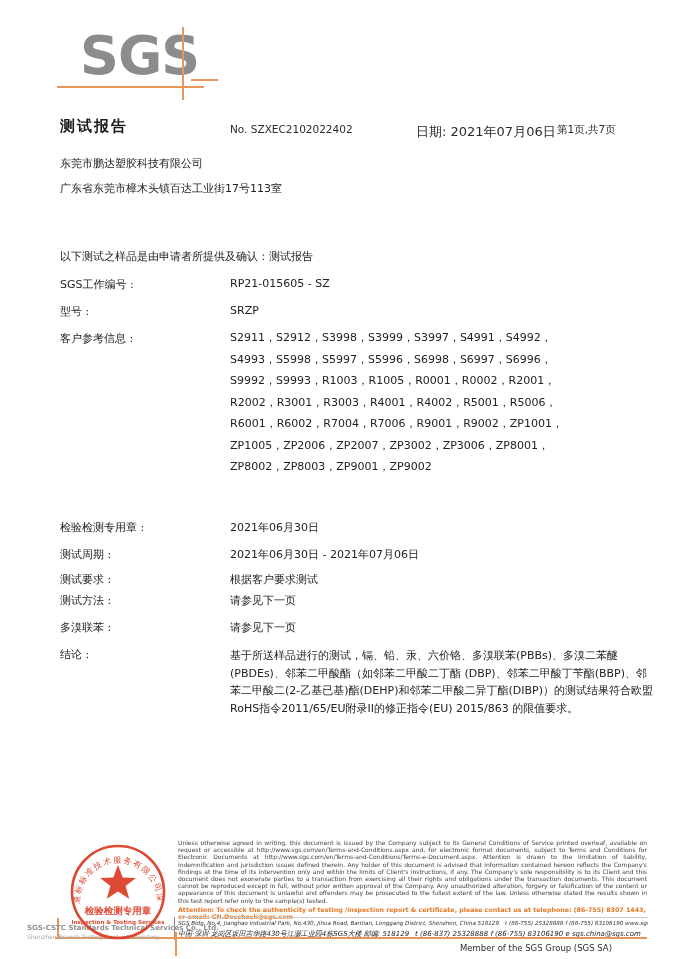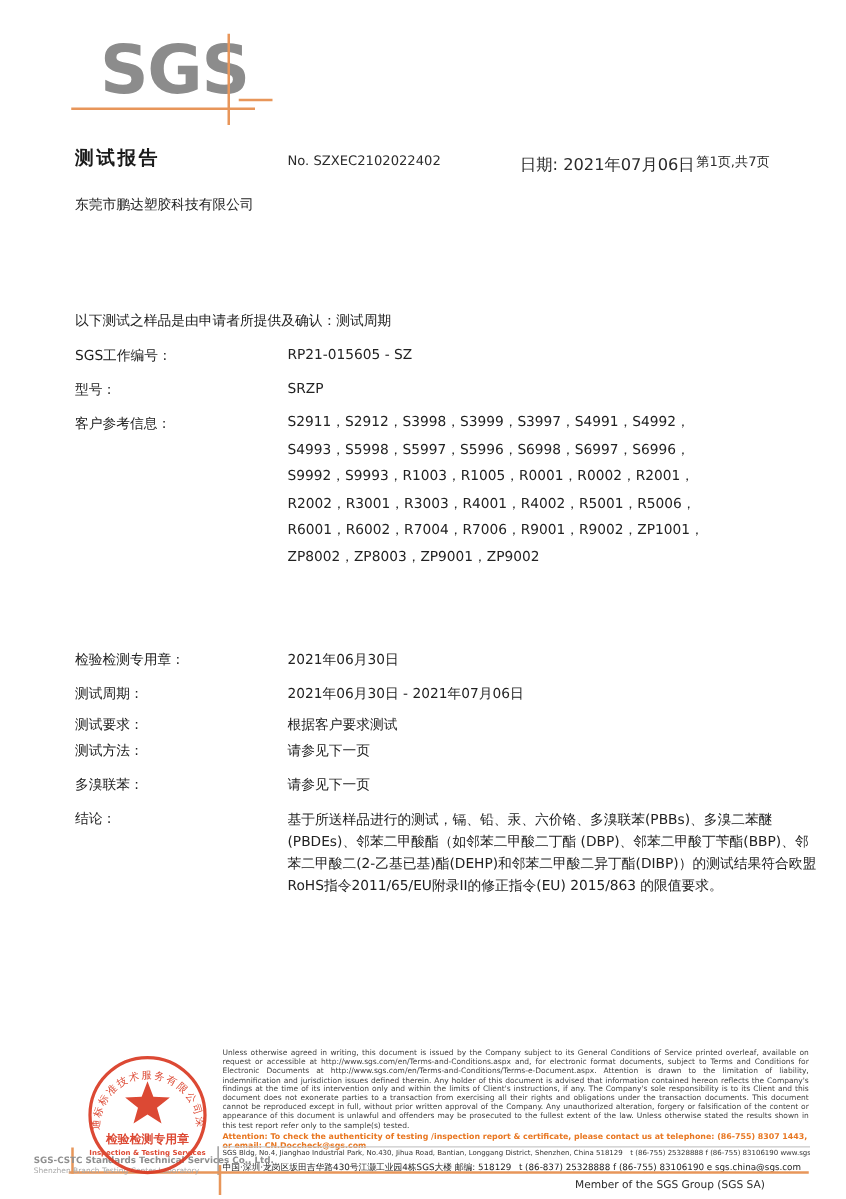--- a/index.html
+++ b/index.html
@@ -31,21 +31,21 @@
 
   .flabel { left: 60px; font-size: 11px; color: #222; }
   .fvalue { left: 230px; font-size: 11px; color: #222; }
   .ref-lines div { line-height: 21.5px; font-size: 11px; color: #222; white-space: nowrap; }
   .conclusion-text { width: 424px; line-height: 17.6px; }
 
   
   .fineprint-col { left: 178px; top: 839px; width: 469px; }
   .fineprint { font-size: 6px; line-height: 7.2px; color: #3f3f3f; text-align: justify; }
   .attention { margin-top: 2px; font-size: 6.3px; line-height: 7.4px; color: #e87722; font-weight: 700; }
-  .addr-block { left: 178px; top: 917px; width: 470px; border-top: 1px solid #c9c9c9; }
+  .addr-block { left: 178px; top: 917px; width: 470px; border-top: 1px solid #c9c9c9; font-style: italic; }
   .addr-row { display: flex; gap: 6px; align-items: baseline; white-space: nowrap; overflow: hidden; }
   .addr-row.en { font-size: 5.6px; color: #333; padding-top: 2px; height: 11px; }
   .addr-row.cn { font-size: 7px; color: #222; height: 13px; }
   .addr-bar { left: 174px; top: 917px; width: 1px; height: 23px; background: #8a8a8a; }
   .orange-rule { left: 55px; top: 937px; width: 592px; height: 2px; background: #e8965a; }
   .orange-tick-left { left: 57px; top: 918px; width: 2px; height: 21px; background: #e8965a; }
   .orange-tick-mid { left: 175px; top: 932px; width: 2px; height: 24px; background: #e8965a; }
   .member-line { left: 460px; top: 943px; font-size: 8.5px; color: #2b2b2b; }
 
   .stamp-company1 { left: 27px; top: 924px; font-size: 7px; font-weight: 700; color: #8f8f8f; white-space: nowrap; }
@@ -61,36 +61,38 @@
   <div class="abs logo-underline"></div>
   <div class="abs logo-vline"></div>
   <div class="abs logo-hline2"></div>
 
   <div class="abs doc-title">测试报告</div>
   <div class="abs report-no">No. SZXEC2102022402</div>
   <div class="abs report-date">日期: 2021年07月06日</div>
   <div class="abs report-page">第1页,共7页</div>
 
   <div class="abs company-name">东莞市鹏达塑胶科技有限公司</div>
+  <div class="abs company-address">广东省东莞市樟木头镇百达工业街17号113室</div>
 
-  <div class="abs sample-statement">以下测试之样品是由申请者所提供及确认：测试周期</div>
+  <div class="abs sample-statement">以下测试之样品是由申请者所提供及确认：测试报告</div>
 
   <div class="abs flabel" style="top:277px">SGS工作编号 :</div>
   <div class="abs fvalue" style="top:277px">RP21-015605 - SZ</div>
 
   <div class="abs flabel" style="top:304px">型号 :</div>
   <div class="abs fvalue" style="top:304px">SRZP</div>
 
   <div class="abs flabel" style="top:331px">客户参考信息 :</div>
   <div class="abs fvalue ref-lines" style="top:327px">
     <div>S2911，S2912，S3998，S3999，S3997，S4991，S4992，</div>
     <div>S4993，S5998，S5997，S5996，S6998，S6997，S6996，</div>
     <div>S9992，S9993，R1003，R1005，R0001，R0002，R2001，</div>
     <div>R2002，R3001，R3003，R4001，R4002，R5001，R5006，</div>
     <div>R6001，R6002，R7004，R7006，R9001，R9002，ZP1001，</div>
+    <div>ZP1005，ZP2006，ZP2007，ZP3002，ZP3006，ZP8001，</div>
     <div>ZP8002，ZP8003，ZP9001，ZP9002</div>
   </div>
 
   <div class="abs flabel" style="top:520px">检验检测专用章 :</div>
   <div class="abs fvalue" style="top:520px">2021年06月30日</div>
 
   <div class="abs flabel" style="top:547px">测试周期 :</div>
   <div class="abs fvalue" style="top:547px">2021年06月30日 - 2021年07月06日</div>
 
   <div class="abs flabel" style="top:572px">测试要求 :</div>

